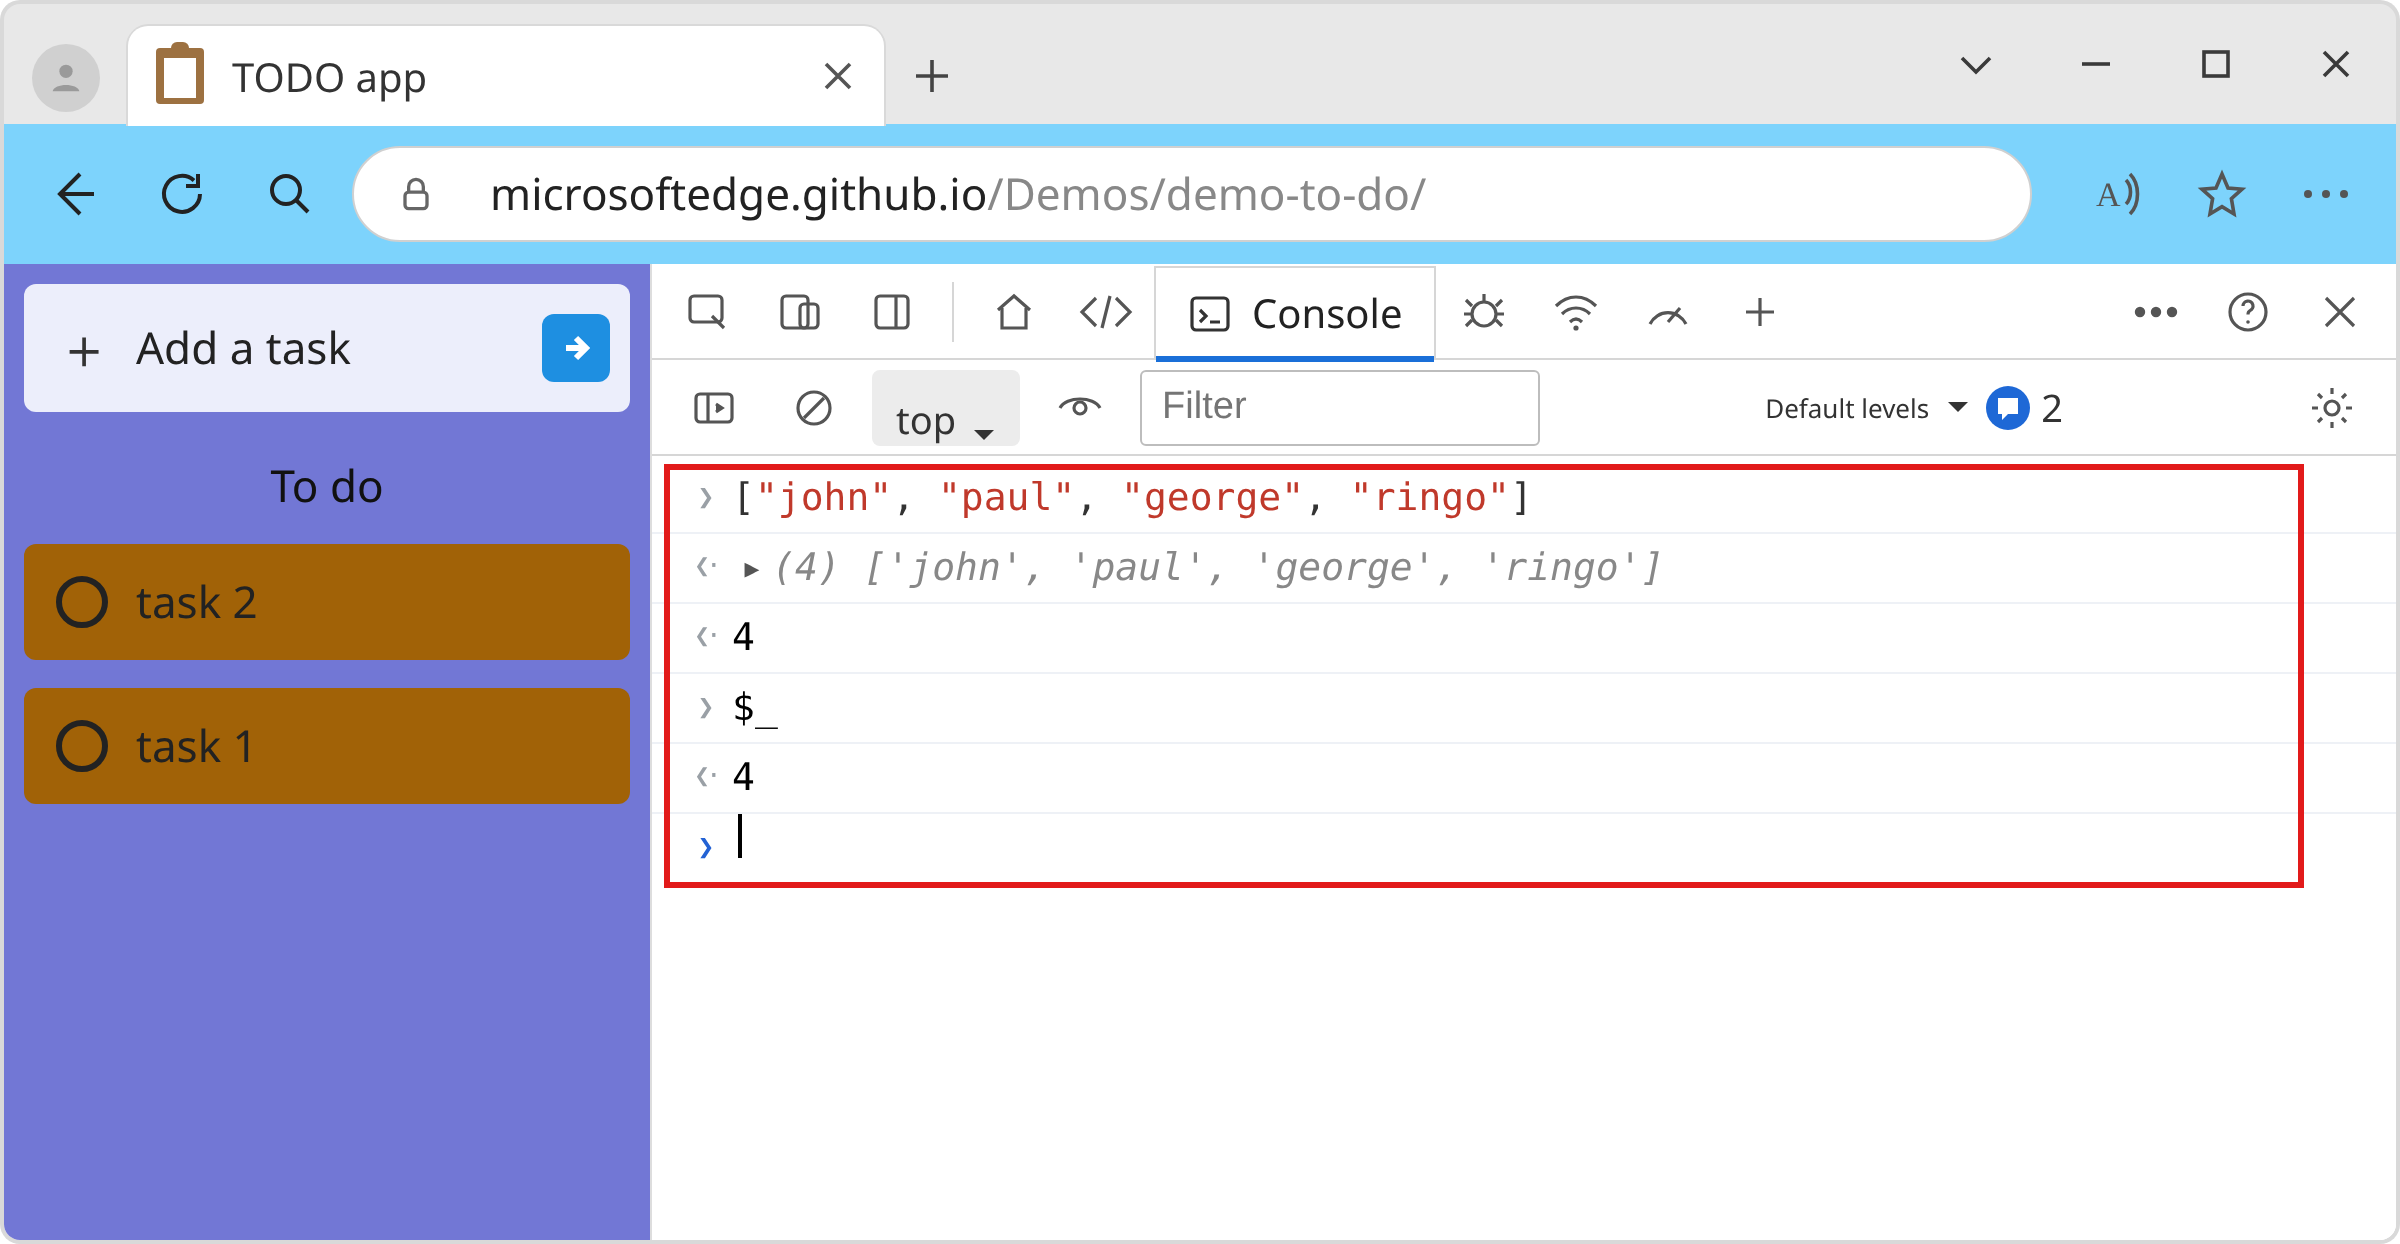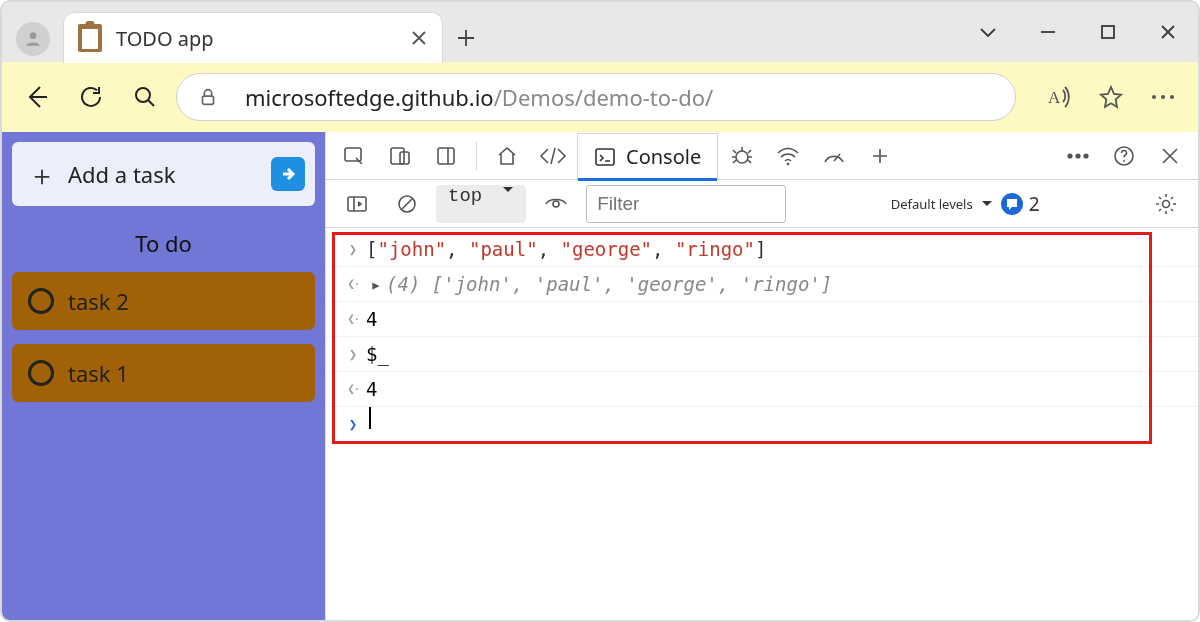--- a/index.html
+++ b/index.html
@@ -70,21 +70,21 @@
     width:60px; height:62px;
     display:flex;align-items:center;justify-content:center;
     cursor:pointer;
   }
   .win-controls svg { stroke:#3a3a3a; stroke-width:1.8; fill:none; }
 
   
   .addressbar {
     height: 70px;
     display:flex; align-items:center;
-    background:#fef9c3;
+    background:#7dd3fc;
     border-left:2px solid #d9d9d9;
     border-right:2px solid #d9d9d9;
     padding: 0 12px;
     gap:8px;
   }
   .nav-btn { width:46px; height:46px; display:flex;align-items:center;justify-content:center; cursor:pointer;}
   .url-field {
     flex:1;
     display:flex; align-items:center;
     height:48px;
@@ -223,21 +223,21 @@
     border-bottom:1px solid #d6d6d6;
   }
   .dt-toolbar .tb-btn{
     height:38px; padding:0 10px;
     display:flex;align-items:center;justify-content:center;gap:6px;
     cursor:pointer; border-radius:4px;
   }
   .tb-btn svg { stroke:#555; fill:none; stroke-width:1.6; }
   .ctx-select{
     background:#ececec; border-radius:4px; height:38px; padding:0 12px;
-    display:flex;align-items:flex-start;gap:20px; cursor:pointer;font-family:Liberation Mono, monospace;
+    display:flex;align-items:flex-end;gap:8px; cursor:pointer;
   }
   .ctx-select span{ font-size:19px; color:#333; }
   .filter-input{
     height:38px; width:200px;
     border:1px solid #bdbdbd; border-radius:3px;
     font-size:19px; color:#555; padding:4px 10px;
     outline:none;
   }
   .levels { display:flex;align-items:center;gap:8px; cursor:pointer; }
   .levels span { font-size:13px; color:#333; }

